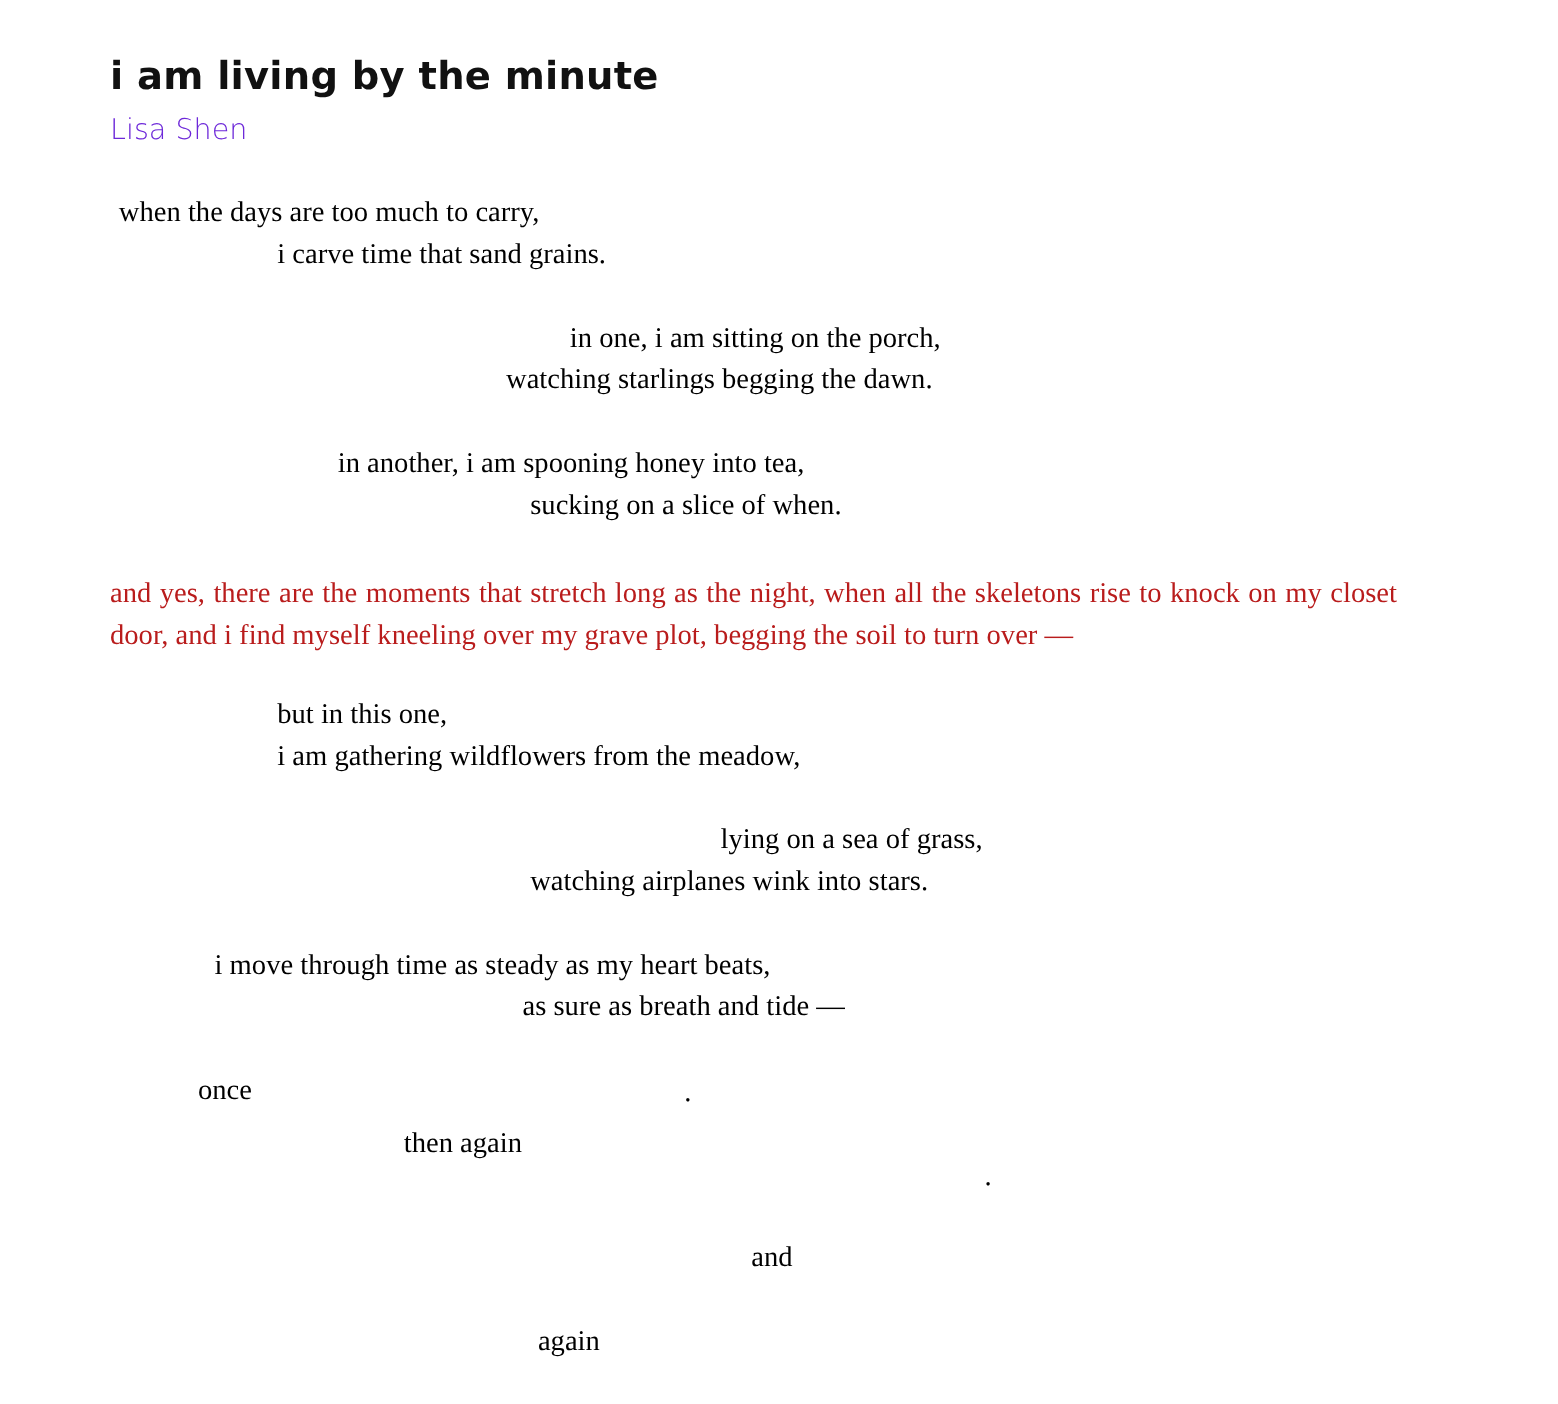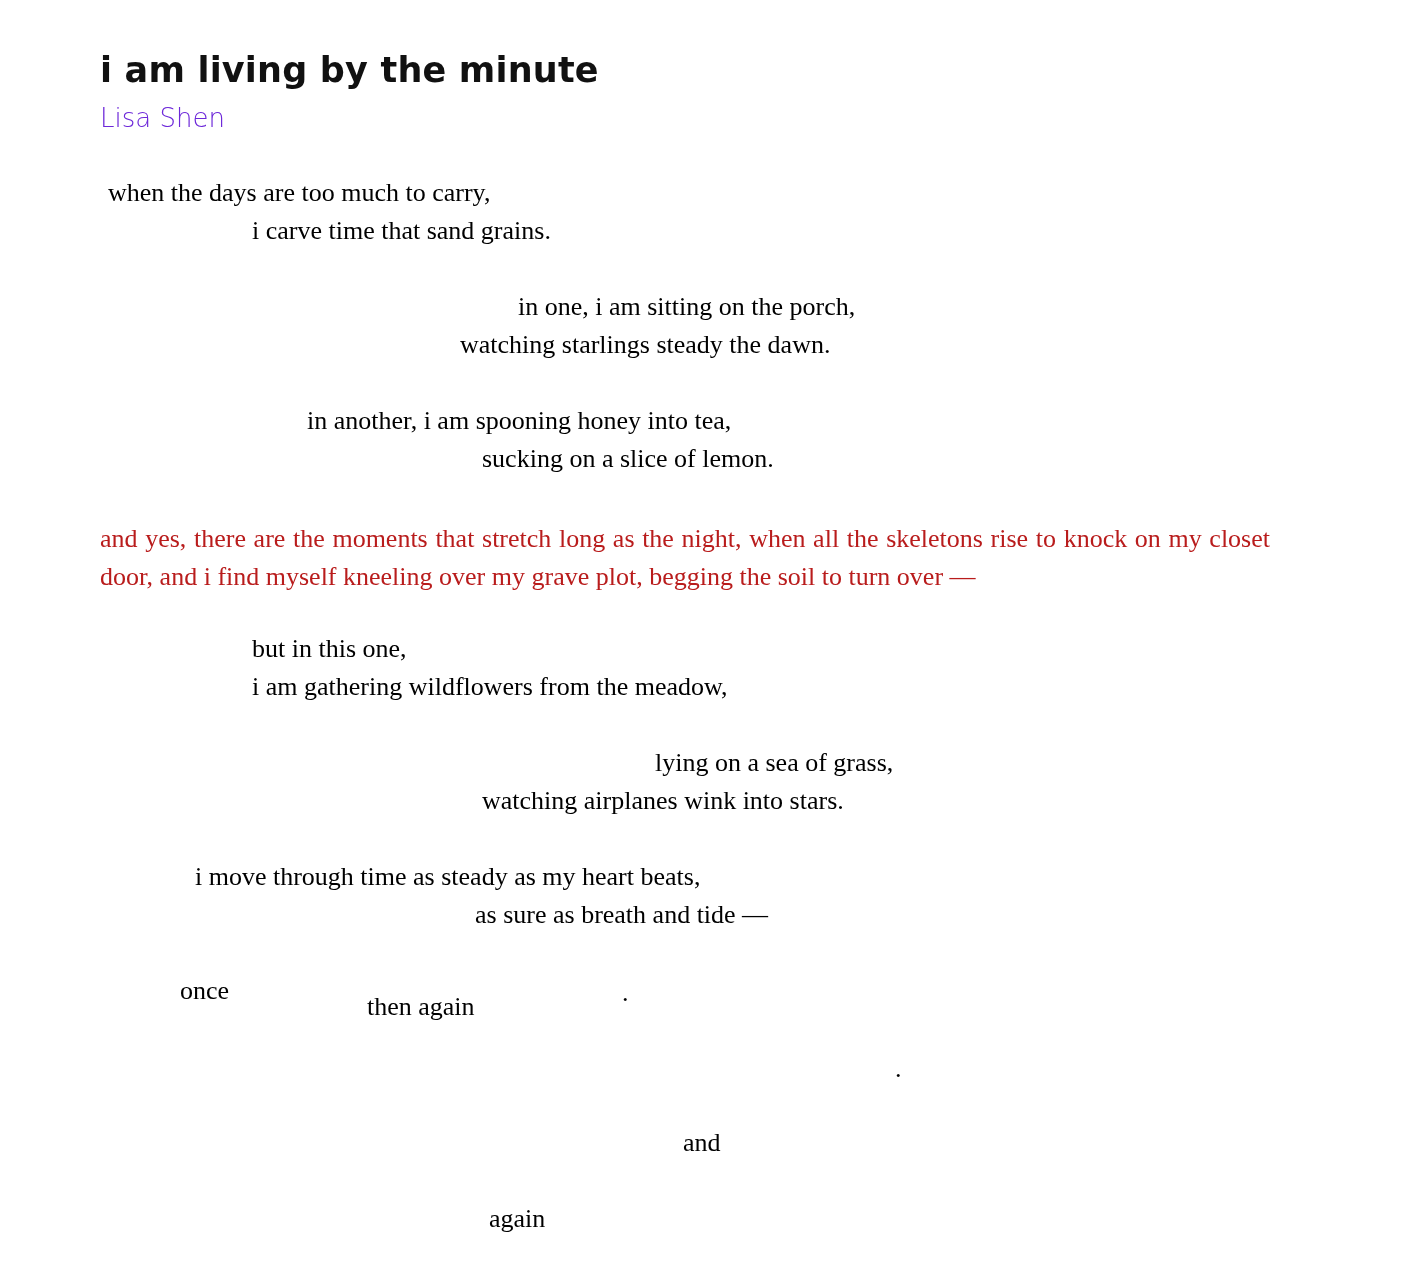--- a/index.html
+++ b/index.html
@@ -27,29 +27,29 @@
 </head>
 <body>
 
 <h1 class="title">i am living by the minute</h1>
 <div class="author">Lisa Shen</div>
 
 <div id="poem-body">
   <div class="line" style="left: 108px; top: 178px;">when the days are too much to carry,</div>
   <div class="line" style="left: 252px; top: 216px;">i carve time that sand grains.</div>
   <div class="line" style="left: 518px; top: 292px;">in one, i am sitting on the porch,</div>
-  <div class="line" style="left: 460px; top: 330px;">watching starlings steady the dawn.</div>
+  <div class="line" style="left: 460px; top: 330px;">watching starlings begging the dawn.</div>
   <div class="line" style="left: 295px; top: 406px; margin-left: 12px;">in another, i am spooning honey into tea,</div>
-  <div class="line" style="left: 482px; top: 444px;">sucking on a slice of lemon.</div>
+  <div class="line" style="left: 482px; top: 444px;">sucking on a slice of when.</div>
   <p class="prose" style="margin:0;">and yes, there are the moments that stretch long as the night, when all the skeletons rise to knock on my closet door, and i find myself kneeling over my grave plot, begging the soil to turn over —</p>
   <div class="line" style="left: 252px; top: 634px;">but in this one,</div>
   <div class="line" style="left: 252px; top: 672px;">i am gathering wildflowers from the meadow,</div>
   <div class="line" style="left: 655px; top: 748px;">lying on a sea of grass,</div>
   <div class="line" style="left: 482px; top: 786px;">watching airplanes wink into stars.</div>
   <div class="line" style="left: 195px; top: 862px;">i move through time as steady as my heart beats,</div>
   <div class="line" style="left: 475px; top: 900px;">as sure as breath and tide —</div>
   <div class="line" style="left: 180px; top: 976px;">once</div>
   <div class="line" style="left: 622px; top: 978px;">.</div>
-  <div class="line" style="left: 367px; top: 992px;">then again</div>
+  <div class="line" style="left: 367px; top: 1024px;">then again</div>
   <div class="line" style="left: 895px; top: 1054px;">.</div>
   <div class="line" style="left: 683px; top: 1128px;">and</div>
   <div class="line" style="left: 489px; top: 1204px;">again</div>
 </div>
 
 </body></html>

